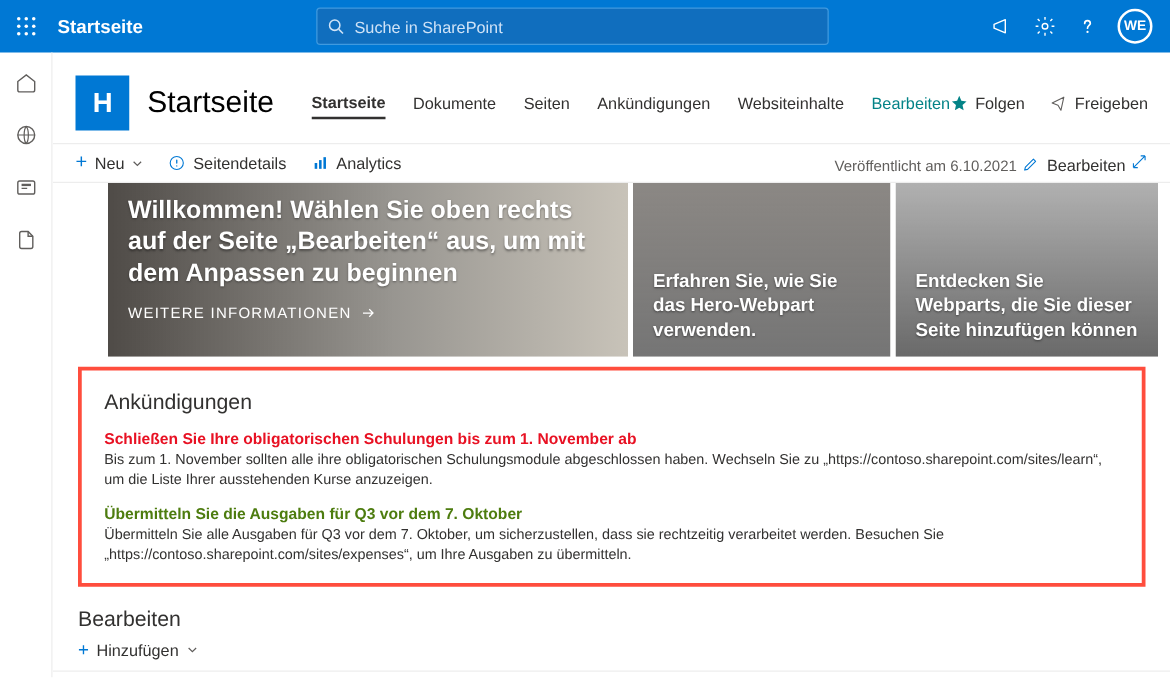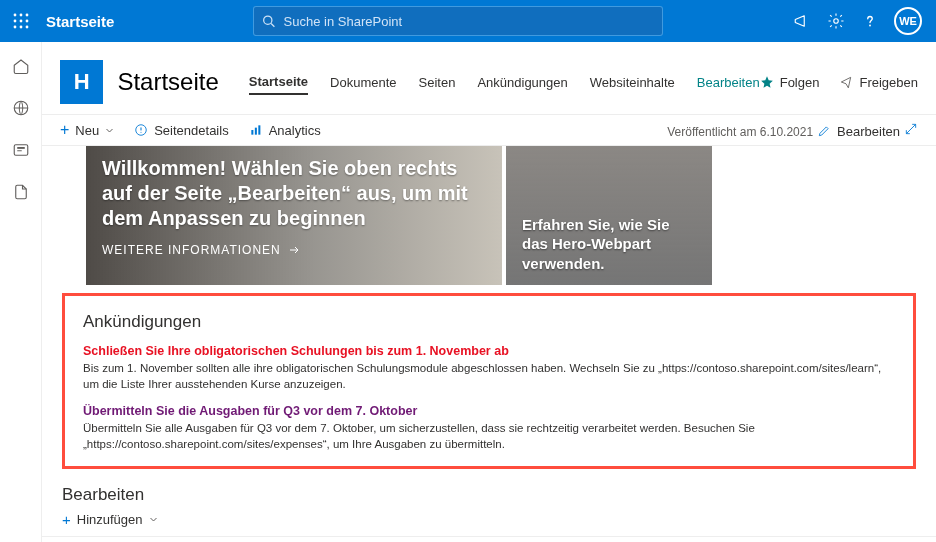--- a/index.html
+++ b/index.html
@@ -39,21 +39,21 @@
     .hero3 { flex: 0 0 210px; }
     .hero1 .bg { background: linear-gradient(90deg, rgba(35,30,25,0.8), rgba(50,45,35,0.5) 55%, rgba(145,135,115,0.5)); }
     .hero2 .bg { background: linear-gradient(0deg, rgba(25,25,25,0.6), rgba(90,85,80,0.7)); }
     .hero3 .bg { background: linear-gradient(0deg, rgba(25,25,25,0.65), rgba(150,150,150,0.75)); }
     .hero-content { position:relative; padding: 10px 16px 12px 16px; display:flex; flex-direction:column; height:100%; justify-content:flex-start; }
     .hero1 .hero-title { font-size: 20px; font-weight:600; line-height:1.25; text-shadow: 0 1px 2px rgba(0,0,0,0.4); max-width: 390px;}
     .hero-link { font-size: 12px; letter-spacing: 1px; margin-top: 12px; display:flex; align-items:center; gap:6px; }
     .hero-bottom { position:absolute; bottom: 12px; left: 16px; right:16px; font-size: 15px; font-weight:600; text-shadow: 0 1px 2px rgba(0,0,0,0.5); line-height:1.3; }
     .ann-box { border: 3px solid #ff4d3d; padding: 16px 18px 14px 18px; margin: 8px 20px 10px 20px; }
     .ann-title { font-size: 17px; font-weight:400; margin-bottom:12px; color:#323130; }
-    .ann-item-title { font-size: 12.5px; font-weight:700; color:#701a75; margin-bottom:2px;}
+    .ann-item-title { font-size: 12.5px; font-weight:700; color:#4d7c0f; margin-bottom:2px;}
     .ann-item-title.red { color:#e81123; }
     .ann-body { font-size: 11.5px; color:#323130; line-height:1.4; margin-bottom:12px; }
     .news-title { font-size: 17px; font-weight:400; color:#323130; padding: 6px 20px 0px 20px; }
     .add-row { display:flex; align-items:center; gap:6px; font-size:13px; color:#323130; padding: 6px 20px 8px 20px; cursor:pointer; border-bottom: 1px solid #eee; }
     .news-grid { display:flex; gap: 12px; padding: 12px 20px; }
   </style>
 </head>
 <body>
 
 <div class="suite-bar">
@@ -207,20 +207,24 @@
             <svg width="14" height="12" viewBox="0 0 24 24">
                 <path d="M4 12h16m-6-6l6 6-6 6" stroke="#fff" stroke-width="2" fill="none"></path>
               </svg>
           </div>
         </div>
       </div>
       <div class="hero-tile hero2">
         <div class="bg"></div>
         <div class="hero-bottom">Erfahren Sie, wie Sie das Hero-Webpart verwenden.</div>
       </div>
+      <div class="hero-tile hero3">
+        <div class="bg"></div>
+        <div class="hero-bottom">Entdecken Sie Webparts, die Sie dieser Seite hinzufügen können</div>
+      </div>
     </div>
 
     <div class="ann-box">
       <div class="ann-title">Ankündigungen</div>
       <div>
         <div class="ann-item-title red">Schließen Sie Ihre obligatorischen Schulungen bis zum 1. November ab</div>
         <div class="ann-body">Bis zum 1. November sollten alle ihre obligatorischen Schulungsmodule abgeschlossen haben. Wechseln Sie zu „https://contoso.sharepoint.com/sites/learn“, um die Liste Ihrer ausstehenden Kurse anzuzeigen.</div>
       </div>
       <div>
         <div class="ann-item-title">Übermitteln Sie die Ausgaben für Q3 vor dem 7. Oktober</div>

